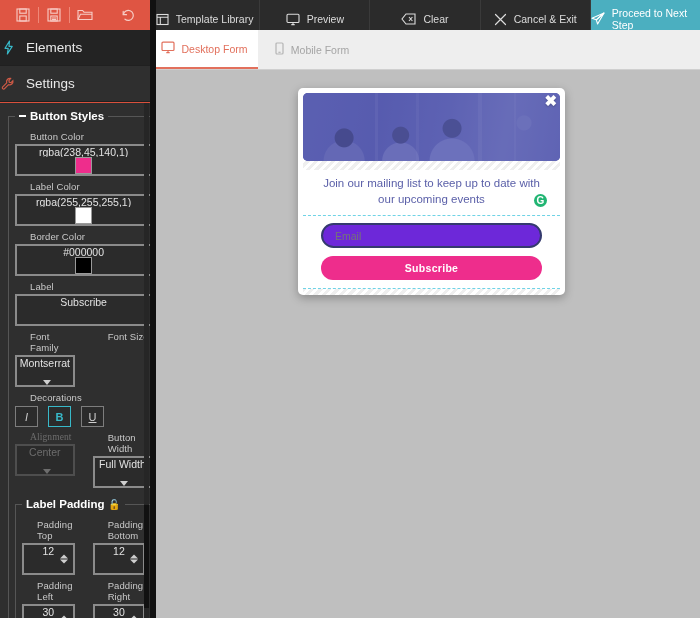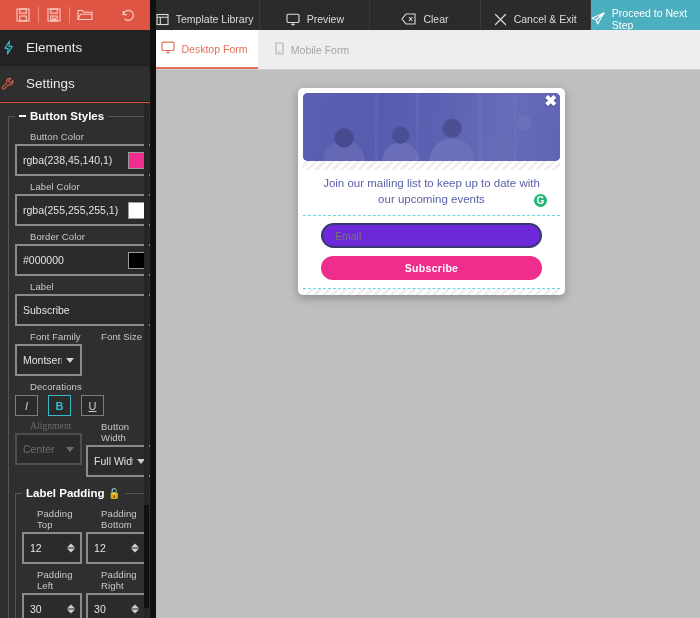--- a/index.html
+++ b/index.html
@@ -78,29 +78,30 @@
     margin-bottom: 2px; letter-spacing: .1px; margin-left: 15px;
   }
   .field.dim > label { color: #6d6d6d; font-family: Liberation Serif, serif; }
   .ctrl {
     position: relative;
     height: 26px; background: #2b2b2b;
     border: 2px solid #8b8b8b;
     display: flex; align-items: center;
     font-size: 10.5px; color: #e2e2e2;
     padding: 0 6px;
+    flex-direction: column;
   }
   .ctrl.dim { border-color: #4e4e4e; color: #6d6d6d; }
   .ctrl .txt { flex: 1; overflow: hidden; white-space: nowrap; }
   .swatch {
     width: 17px; height: 17px; border: 1px solid #9a9a9a; flex: 0 0 auto;
   }
   .ctrl.tall { height: 32px; }
 
-  .row2 { display: flex; gap: 4px; justify-content: flex-end; }
+  .row2 { display: flex; gap: 18px; }
   .row2 > .field { flex: 1; margin-top: 5px; min-width: 0; }
 
   .stepper {
     position: absolute; right: 5px; top: 50%; transform: translateY(-50%);
     display: flex; flex-direction: column; gap: 1px; color: #cfcfcf;
   }
   .stepper span { font-size: 7px; line-height: 7px; }
   .caret-dn, .caret-up {
     width: 0; height: 0; border-left: 4px solid transparent;
     border-right: 4px solid transparent;

